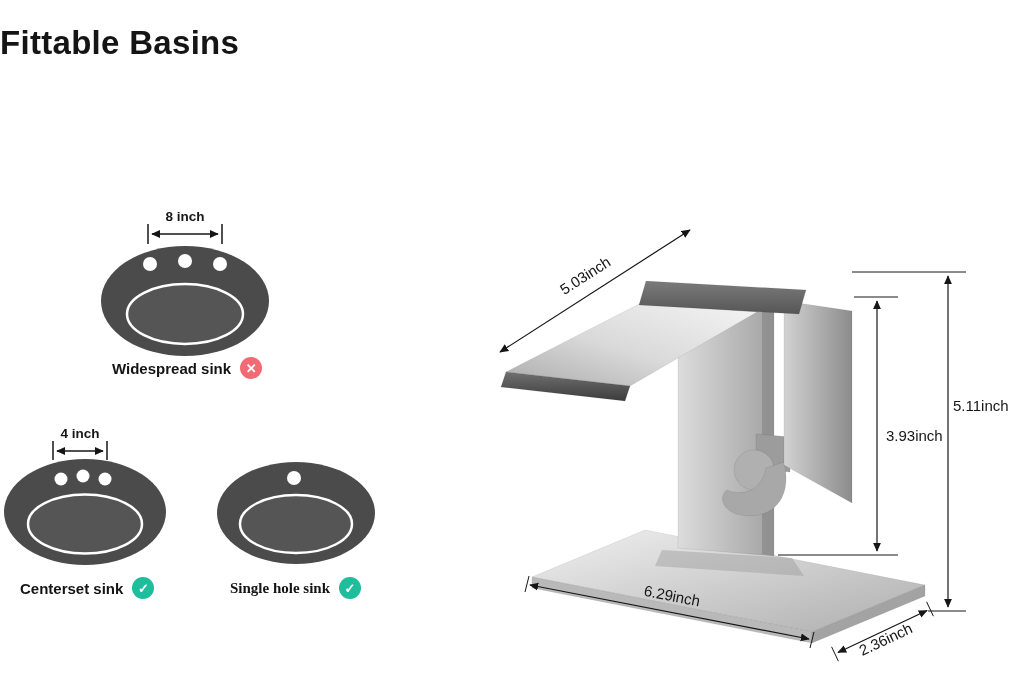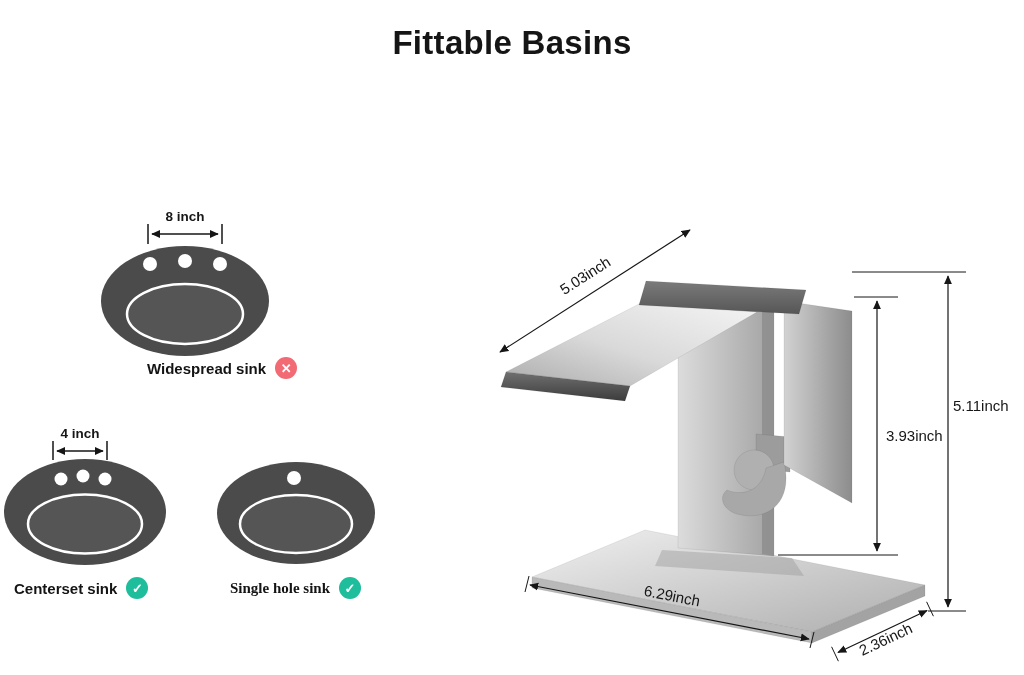--- a/index.html
+++ b/index.html
@@ -1,18 +1,18 @@
 <!DOCTYPE html>
 <html><head>
 <meta charset="utf-8">
 <style>
   html,body{margin:0;padding:0;background:#ffffff;}
   .canvas{position:relative;width:1024px;height:675px;background:#ffffff;overflow:hidden;
           font-family:"Liberation Sans",sans-serif;color:#141414;}
-  .title{position:absolute;top:2px;left:0;right:0;text-align:center;
+  .title{position:absolute;top:2px;left:0;right:0;
          font-size:33px;font-weight:800;letter-spacing:.3px;color:#151515;}
   .stage{position:absolute;inset:0;}
   .label-row{position:absolute;display:flex;align-items:center;gap:9px;
              font-size:15px;font-weight:600;color:#141414;white-space:nowrap;}
   .badge{width:22px;height:22px;border-radius:50%;display:flex;align-items:center;
          justify-content:center;color:#ffffff;font-size:13px;font-weight:700;line-height:1;}
   .badge.red{background:#f16a74;}
   .badge.teal{background:#1ebd9c;}
   svg text{font-family:"Liberation Sans",sans-serif;fill:#161616;}
   .dim-label{font-size:15px;}
@@ -129,26 +129,26 @@
       <line x1="530" y1="585" x2="809" y2="639" marker-start="url(#arr)" marker-end="url(#arr)"></line>
       <text class="dim-label" transform="translate(671,601) rotate(11.1)" text-anchor="middle" stroke="none">6.29inch</text>
 
       <line x1="831.6" y1="646.8" x2="838.4" y2="661.2" stroke-width="1"></line>
       <line x1="926.6" y1="601.8" x2="933.4" y2="616.2" stroke-width="1"></line>
       <line x1="838" y1="652.5" x2="927" y2="610.5" marker-start="url(#arr)" marker-end="url(#arr)"></line>
       <text class="dim-label" transform="translate(888,644) rotate(-25.3)" text-anchor="middle" stroke="none">2.36inch</text>
     </g>
   </svg>
 
-  <div class="label-row" style="left:112px;top:357px;margin-left:35px;">
+  <div class="label-row" style="left:112px;top:357px;">
     <span>Widespread sink</span>
     <span class="badge red">✕</span>
   </div>
 
-  <div class="label-row" style="left:14px;top:577px;">
+  <div class="label-row" style="left:20px;top:577px;">
     <span>Centerset sink</span>
     <span class="badge teal">✓</span>
   </div>
 
   <div class="label-row" style="left:230px;top:577px;font-family:Liberation Serif, serif;">
     <span>Single hole sink</span>
     <span class="badge teal">✓</span>
   </div>
 
 </div>

